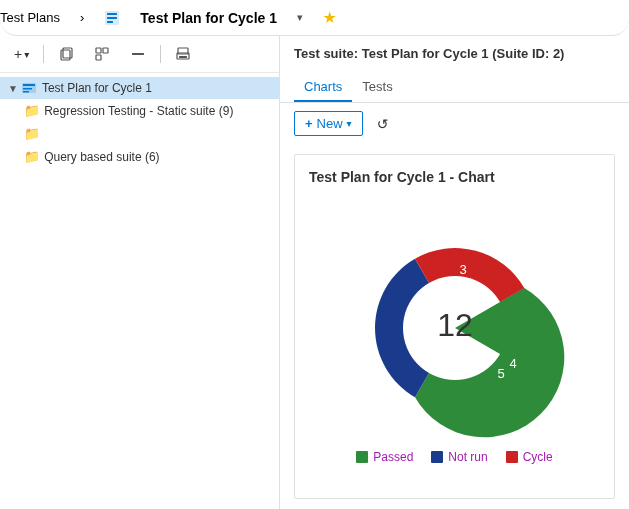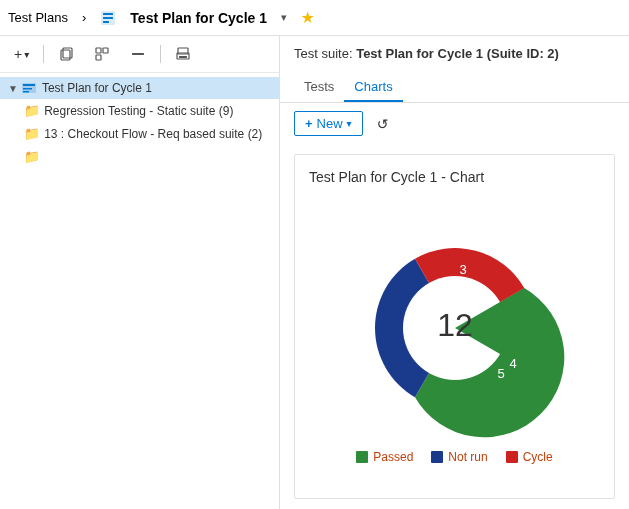--- a/index.html
+++ b/index.html
@@ -1,19 +1,19 @@
 <!DOCTYPE html>
 <html><head>
   <meta charset="utf-8">
   <style>
     * { box-sizing: border-box; margin: 0; padding: 0; }
     body { font-family: 'Segoe UI', Arial, sans-serif; font-size: 13px; background: #fff; width: 629px; height: 509px; overflow: hidden; display: flex; flex-direction: column; }
 
     
-    .header { display: flex; align-items: center; padding: 8px 8px; background: #fff; border-bottom: 1px solid #e0e0e0; gap: 14px; }
+    .header { display: flex; align-items: center; padding: 8px 0; background: #fff; border-bottom: 1px solid #e0e0e0; gap: 20px; border-radius: 17px; }
     .header-title { font-size: 14px; font-weight: 600; color: #000; }
     .header-dropdown { color: #555; font-size: 11px; cursor: pointer; }
     .header-star { color: #f4bc00; font-size: 16px; cursor: pointer; }
 
     
     .main { display: flex; flex: 1; overflow: hidden; }
 
     
     .left-panel { width: 280px; border-right: 1px solid #e0e0e0; display: flex; flex-direction: column; background: #fff; }
     .toolbar { display: flex; align-items: center; padding: 6px 8px; gap: 8px; border-bottom: 1px solid #e8e8e8; }
@@ -24,41 +24,41 @@
     .tree-item { display: flex; align-items: center; padding: 4px 8px; gap: 4px; cursor: pointer; }
     .tree-item.selected { background: #cce4f7; }
     .tree-item.root { font-weight: 500; }
     .tree-indent-1 { padding-left: 24px; }
     .tree-label { font-size: 12px; color: #333; }
 
     
     .right-panel { flex: 1; display: flex; flex-direction: column; background: #fff; }
     .right-header { padding: 10px 14px 4px 14px; }
     .suite-title { font-size: 13px; color: #333; margin-bottom: 8px; }
-    .suite-title span { font-weight: 400; }
+    .suite-title span { font-weight: 700; }
     .tabs { display: flex; gap: 0; border-bottom: 1px solid #e0e0e0; padding: 0 14px; }
     .tab { padding: 6px 10px; font-size: 13px; cursor: pointer; color: #555; border-bottom: 2px solid transparent; }
     .tab.active { color: #0078d4; border-bottom: 2px solid #0078d4; font-weight: 500; }
 
     .right-toolbar { display: flex; align-items: center; gap: 8px; padding: 8px 14px; }
     .new-btn { display: flex; align-items: center; gap: 4px; padding: 4px 10px; border: 1px solid #0078d4; background: #fff; color: #0078d4; font-size: 13px; cursor: pointer; border-radius: 2px; }
     .new-btn .plus { font-weight: bold; }
     .new-btn .dropdown-arrow { font-size: 10px; }
     .refresh-btn { padding: 4px 6px; border: none; background: none; cursor: pointer; color: #333; font-size: 14px; border-radius: 2px; }
 
     
     .chart-area { flex: 1; padding: 10px 14px; }
     .chart-container { border: 1px solid #e0e0e0; border-radius: 2px; padding: 14px; height: calc(100% - 0px); display: flex; flex-direction: column; }
-    .chart-title { font-size: 14px; font-weight: 400; color: #333; margin-bottom: 12px; }
+    .chart-title { font-size: 14px; font-weight: 700; color: #333; margin-bottom: 12px; }
 
     .donut-wrapper { flex: 1; display: flex; flex-direction: column; align-items: center; justify-content: center; }
     .donut-svg { display: block; }
 
     .legend { display: flex; gap: 18px; margin-top: 12px; justify-content: center; }
-    .legend-item { display: flex; align-items: center; gap: 5px; font-size: 12px; color: #c2410c; }
+    .legend-item { display: flex; align-items: center; gap: 5px; font-size: 12px; color: #a21caf; }
     .legend-box { width: 12px; height: 12px; border-radius: 1px; }
   </style>
 </head>
 <body>
 
 <div class="header">
   <span class="breadcrumb-text">Test Plans</span>
   <span class="chevron">›</span>
 
   <svg width="16" height="16" viewBox="0 0 16 16" fill="none">
@@ -122,39 +122,39 @@
         </svg>
         <span class="tree-label">Test Plan for Cycle 1</span>
       </div>
 
       <div class="tree-item tree-indent-1">
         <span style="font-size:13px; color:#d4a020;">📁</span>
         <span class="tree-label">Regression Testing - Static suite (9)</span>
       </div>
       <div class="tree-item tree-indent-1">
         <span style="font-size:13px; color:#d4a020;">📁</span>
-        <span class="tree-label">13 : Checkout Flow - Req based suite (2)</span>
       </div>
       <div class="tree-item tree-indent-1">
         <span style="font-size:13px; color:#d4a020;">📁</span>
+        <span class="tree-label">Query based suite (6)</span>
       </div>
     </div>
   </div>
 
   <div class="right-panel">
     <div class="right-header">
       <div class="suite-title">
         <span>Test suite:</span>
         <strong>Test Plan for Cycle 1 (Suite ID: 2)</strong>
       </div>
     </div>
 
     <div class="tabs">
+      <div class="tab active">Charts</div>
       <div class="tab">Tests</div>
-      <div class="tab active">Charts</div>
     </div>
 
     <div class="right-toolbar">
       <button class="new-btn">
         <span class="plus">+</span>
         <span>New</span>
         <span class="dropdown-arrow">▾</span>
       </button>
       <button class="refresh-btn">
         <span>↺</span>

